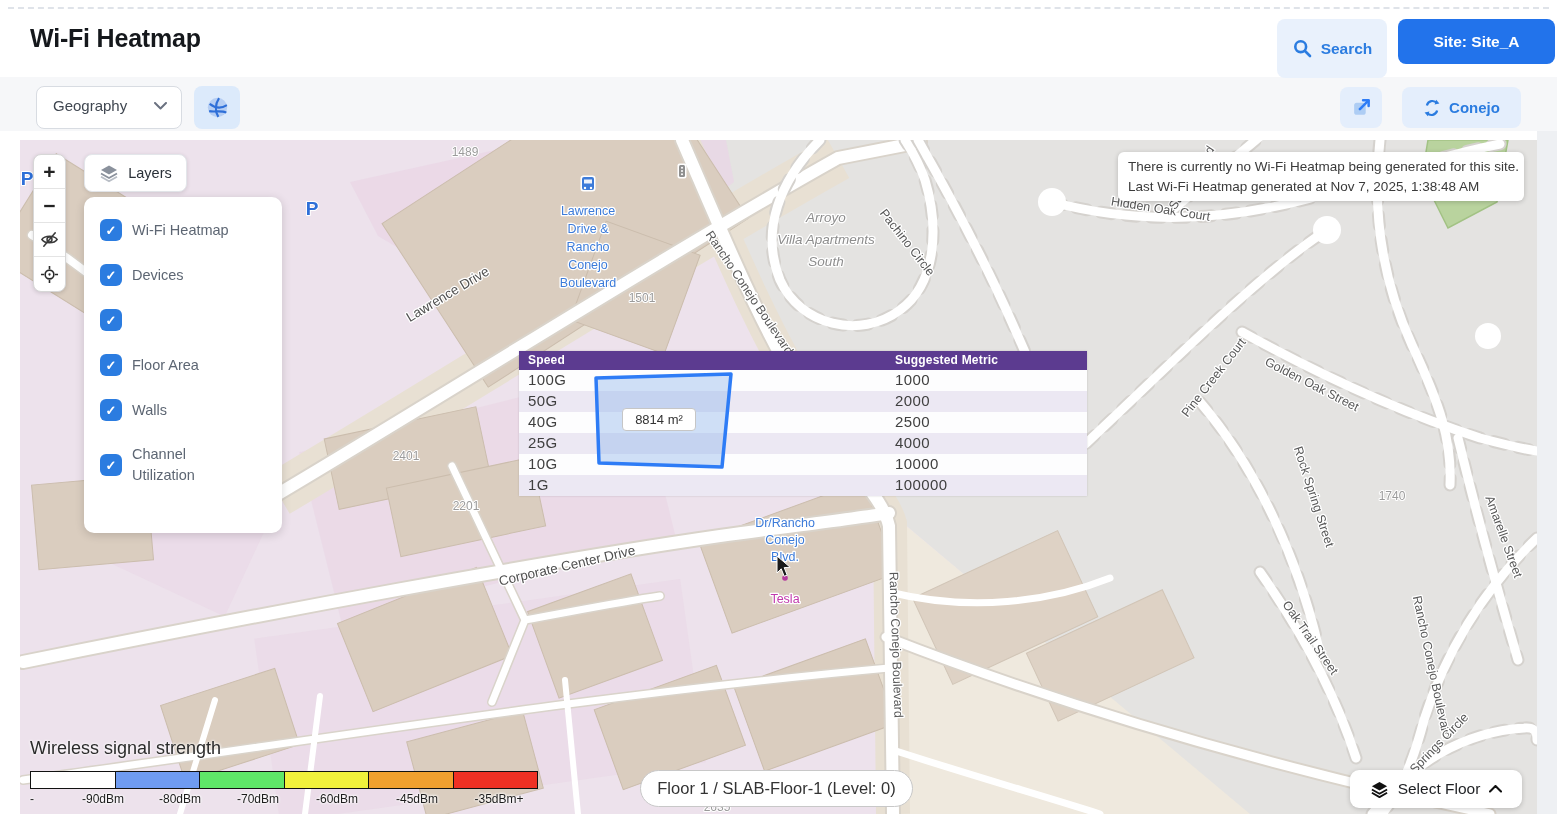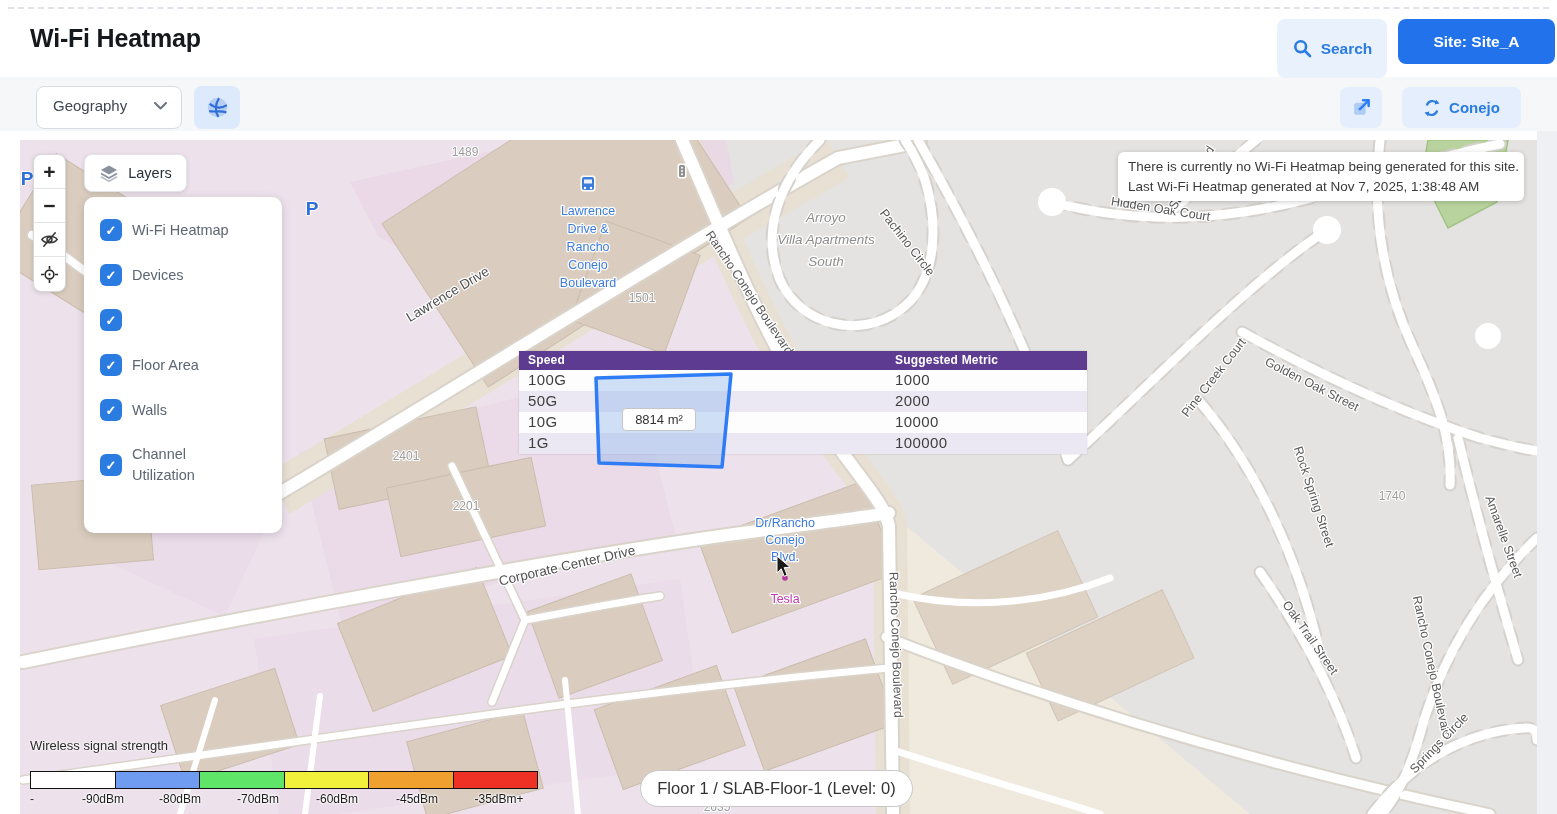--- a/index.html
+++ b/index.html
@@ -60,21 +60,21 @@
   .trow .col1 { position:absolute; left:9px; top:1px; }
   .trow .col2 { position:absolute; left:376px; top:1px; }
   .trow:nth-child(odd) { background:#ece8f3; }
   .trow:nth-child(even) { background:#fdfdfe; }
 
   
   .floor-area-svg { position:absolute; left:560px; top:225px; z-index:3; pointer-events:none; }
   .area-label { position:absolute; left:602px; top:268px; width:74px; height:23px; background:#fff; border:1px solid #c6c6c6; border-radius:4px; display:flex; align-items:center; justify-content:center; font-size:13px; color:#333; z-index:4; }
 
   
-  .legend-title { position:absolute; left:10px; top:598px; font-size:13px; color:#2b2b2b; z-index:6; text-shadow:0 0 3px #fff,0 0 3px #fff; }
+  .legend-title { position:absolute; left:10px; top:598px; font-size:18px; color:#2b2b2b; z-index:6; text-shadow:0 0 3px #fff,0 0 3px #fff; }
   .legend-bar { position:absolute; left:10px; top:631px; width:508px; height:18px; display:flex; border:1.5px solid #111; z-index:6; background:#fff; }
   .legend-seg { flex:1; border-right:1.5px solid #111; }
   .legend-seg:last-child { border-right:none; }
   .legend-labels { position:absolute; left:10px; top:652px; width:560px; height:16px; z-index:6; }
   .legend-labels span { position:absolute; transform:translateX(-50%); font-size:12px; color:#1c1c1c; text-shadow:0 0 3px #fff,0 0 3px #fff,0 0 3px #fff; white-space:nowrap; }
   .legend-labels span:first-child { transform:none; }
 
   
   .floor-pill { position:absolute; left:620px; top:630px; width:273px; height:37px; background:#fff; border:1px solid #c8c8c8; border-radius:19px; display:flex; align-items:center; justify-content:center; font-size:16.5px; color:#333; z-index:6; }
   .select-floor { position:absolute; left:1330px; top:630px; width:172px; height:38px; background:#fff; border-radius:9px; box-shadow:0 1px 5px rgba(0,0,0,.2); display:flex; align-items:center; justify-content:center; gap:9px; font-size:15.5px; color:#1d1f22; cursor:pointer; z-index:6; }
@@ -374,20 +374,28 @@
     </div>
     <div class="trow">
         <span class="col1">100G</span>
         <span class="col2">1000</span>
       </div>
     <div class="trow">
         <span class="col1">50G</span>
         <span class="col2">2000</span>
       </div>
     <div class="trow">
+        <span class="col1">40G</span>
+        <span class="col2">2500</span>
+      </div>
+    <div class="trow">
+        <span class="col1">25G</span>
+        <span class="col2">4000</span>
+      </div>
+    <div class="trow">
         <span class="col1">10G</span>
         <span class="col2">10000</span>
       </div>
     <div class="trow">
         <span class="col1">1G</span>
         <span class="col2">100000</span>
       </div>
   </div>
 
   <svg class="floor-area-svg" width="170" height="115" viewBox="0 0 170 115">
@@ -409,14 +417,29 @@
     <span style="left:73px">-90dBm</span>
     <span style="left:150px">-80dBm</span>
     <span style="left:228px">-70dBm</span>
     <span style="left:307px">-60dBm</span>
     <span style="left:387px">-45dBm</span>
     <span style="left:469px">-35dBm+</span>
   </div>
 
   <div class="floor-pill">Floor 1 / SLAB-Floor-1 (Level: 0)</div>
 
+  <div class="select-floor">
+    <span style="display:flex">
+      <svg width="19" height="19" viewBox="0 0 20 20">
+          <polygon points="10,2 18,6.5 10,11 2,6.5" fill="#111"></polygon>
+          <polyline points="2,10 10,14.5 18,10" fill="none" stroke="#111" stroke-width="1.9" stroke-linejoin="round"></polyline>
+          <polyline points="2,13.5 10,18 18,13.5" fill="none" stroke="#111" stroke-width="1.9" stroke-linejoin="round"></polyline>
+        </svg>
+    </span>
+    <span>Select Floor</span>
+    <span style="display:flex">
+      <svg width="13" height="8" viewBox="0 0 13 8">
+          <polyline points="1,6.5 6.5,1 12,6.5" fill="none" stroke="#111" stroke-width="2.1" stroke-linecap="round" stroke-linejoin="round"></polyline>
+        </svg>
+    </span>
+  </div>
 
 </div>
 
 </body></html>

